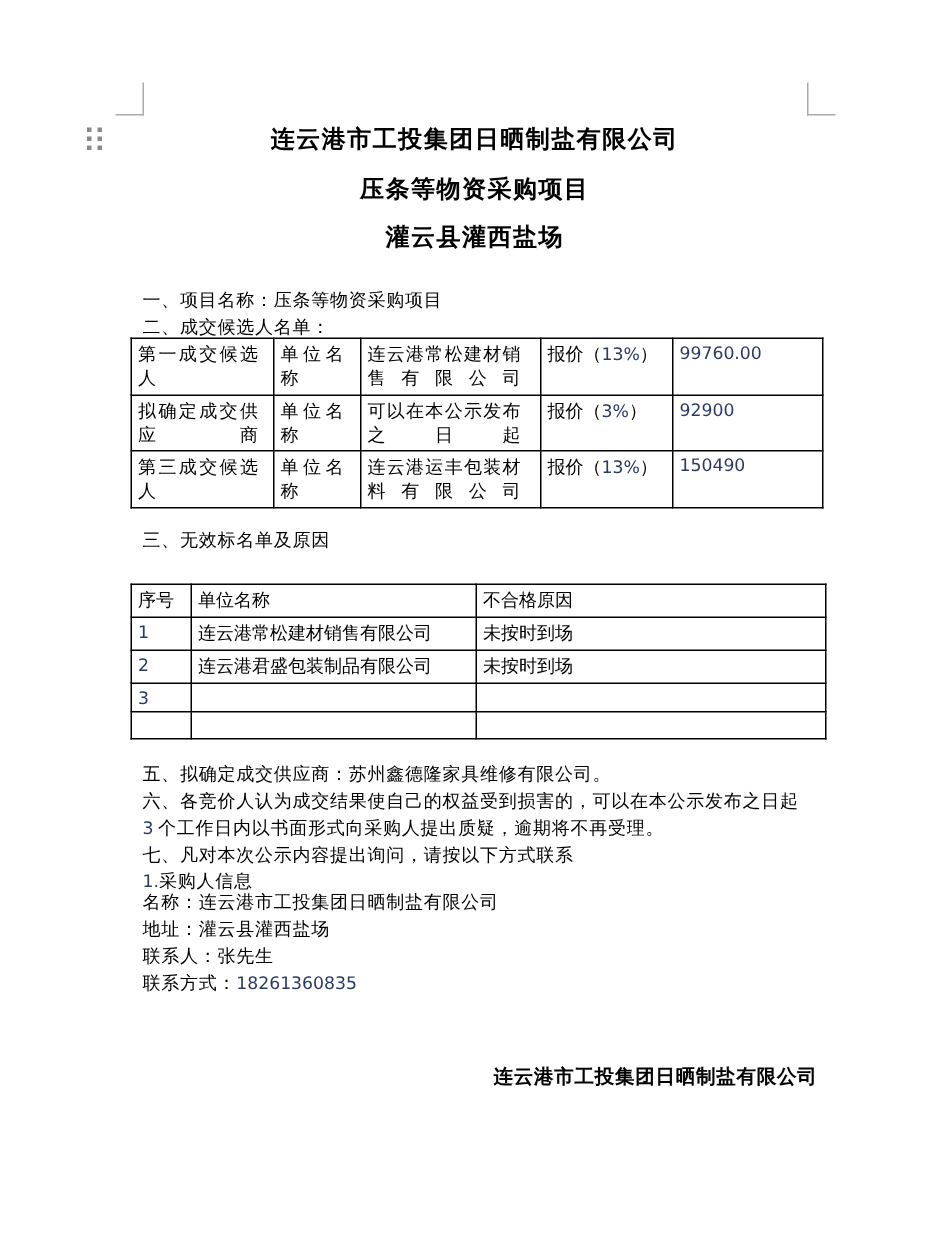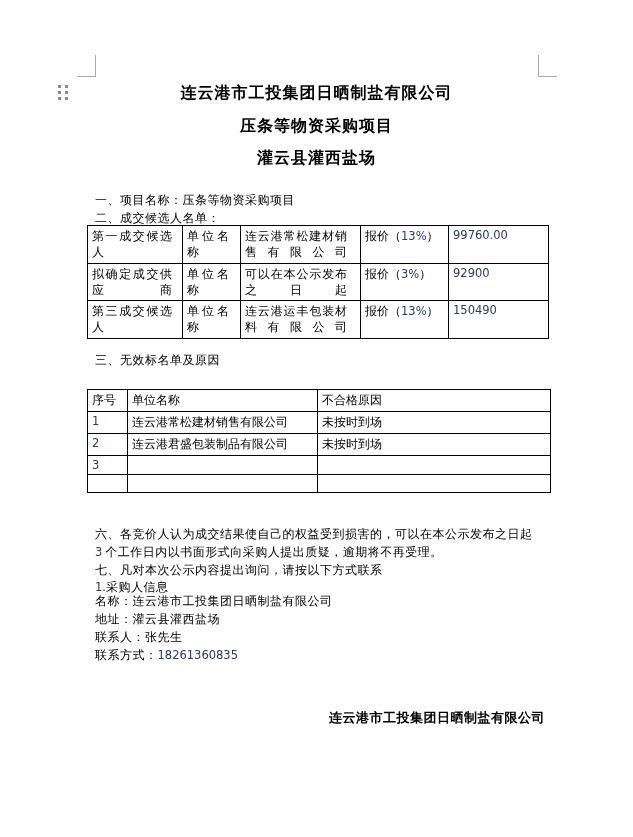--- a/index.html
+++ b/index.html
@@ -143,20 +143,21 @@
       <td></td>
     </tr>
     <tr style="height:18px">
       <td><span class="num"></span></td>
       <td></td>
       <td></td>
     </tr>
   </tbody>
     </table>
 
+  <div class="para" style="top:508px">五、拟确定成交供应商：苏州鑫德隆家具维修有限公司。</div>
   <div class="para" style="top:526px">六、各竞价人认为成交结果使自己的权益受到损害的，可以在本公示发布之日起</div>
   <div class="para" style="top:544px"><span class="num sp">3</span><span>个工作日内以书面形式向采购人提出质疑，逾期将不再受理。</span></div>
   <div class="para" style="top:562px">七、凡对本次公示内容提出询问，请按以下方式联系</div>
   <div class="para" style="top:579px"><span class="num">1.</span><span>采购人信息</span></div>
 
   <div class="contact-block">
     <div><span>名称：</span><span>连云港市工投集团日晒制盐有限公司</span></div>
     <div><span>地址：</span><span>灌云县灌西盐场</span></div>
     <div><span>联系人：</span><span>张先生</span></div>
     <div><span>联系方式：</span><span class="num">18261360835</span></div>

